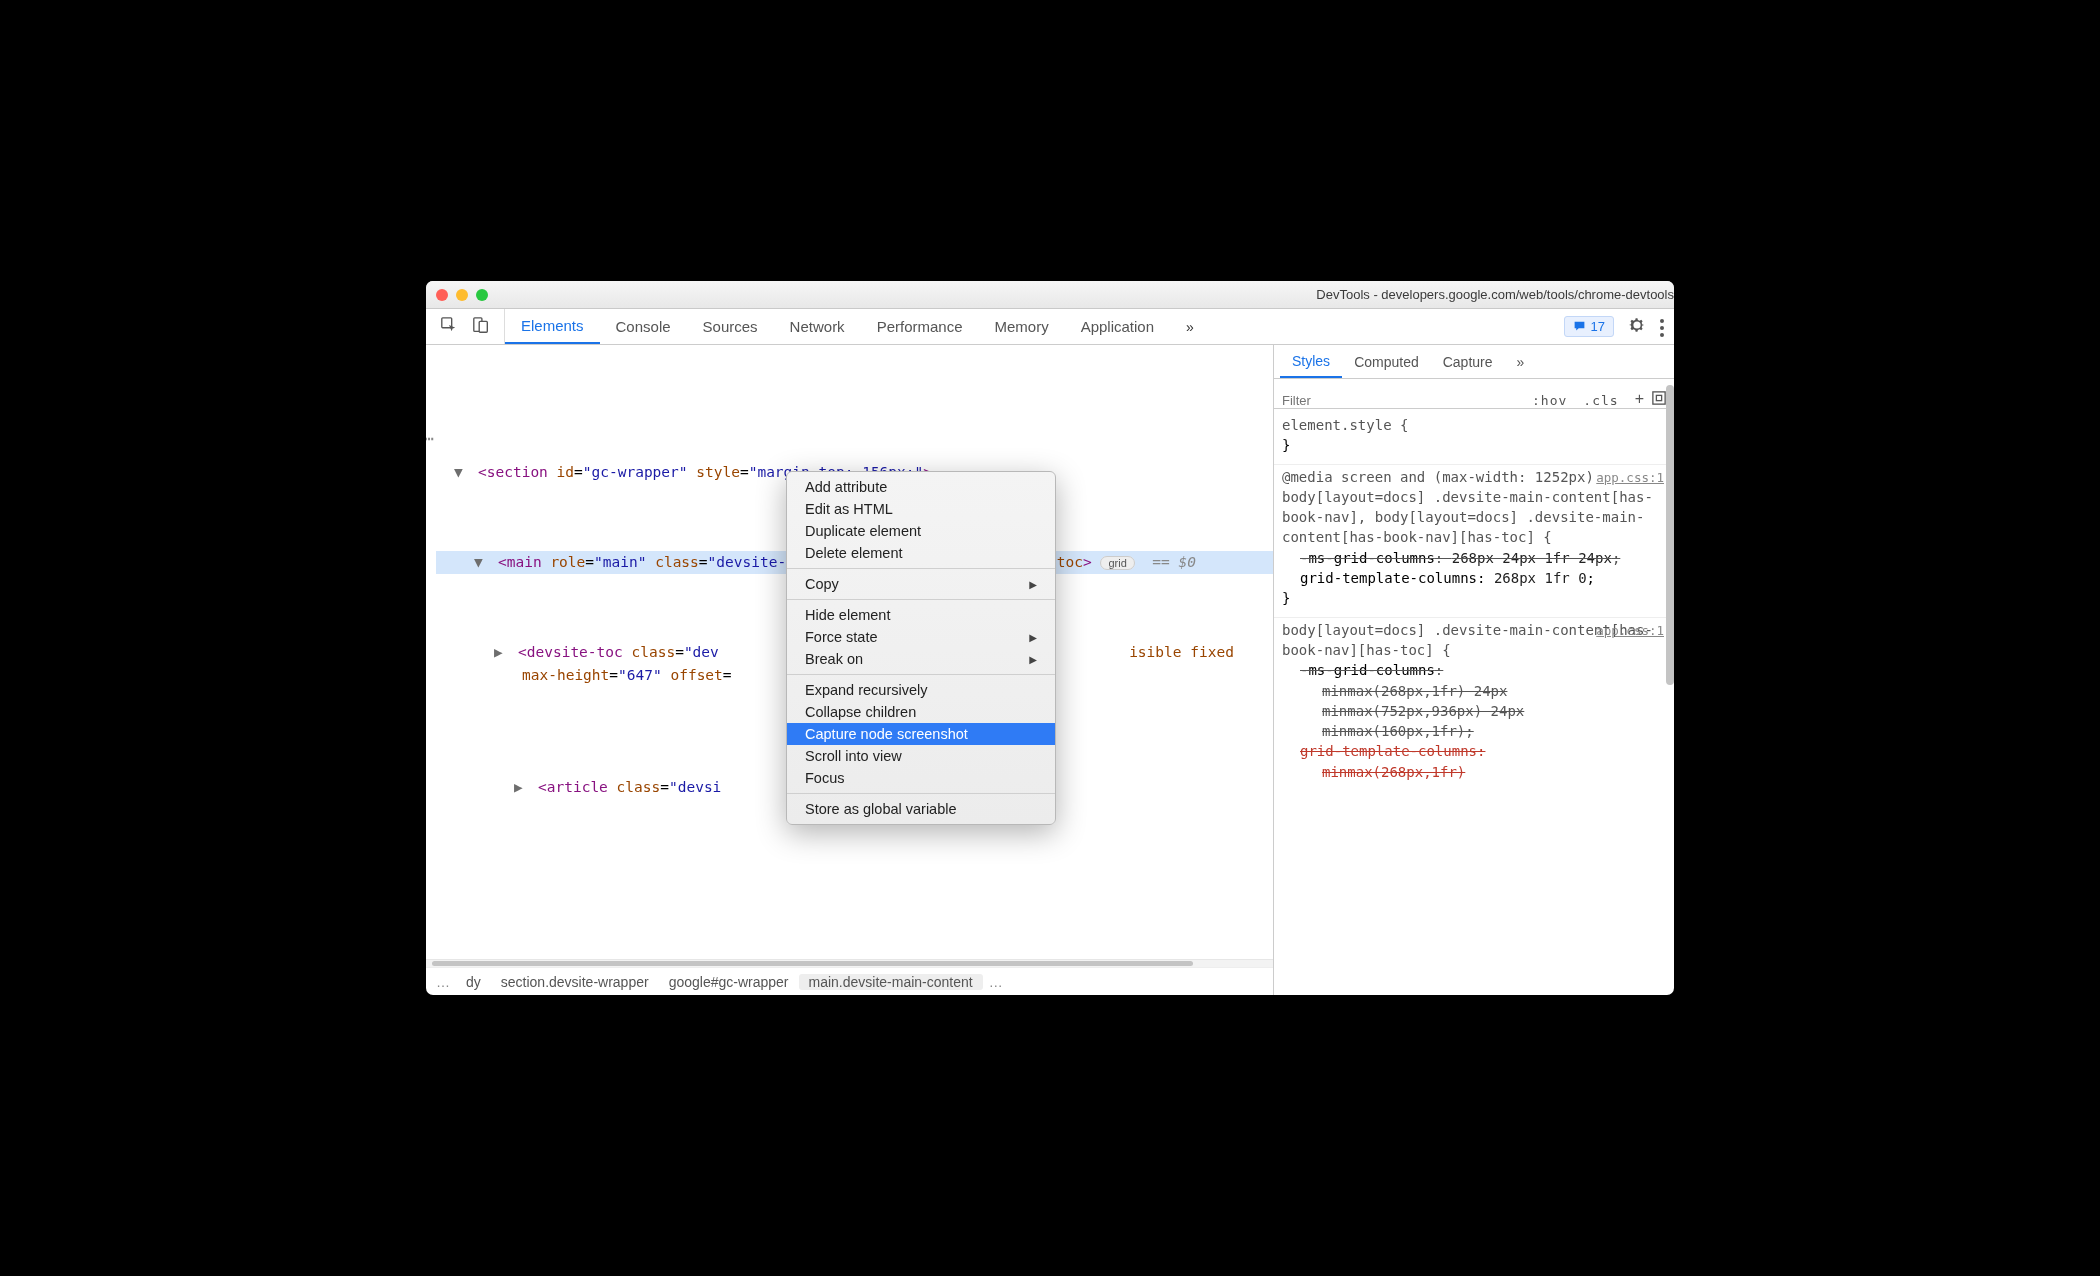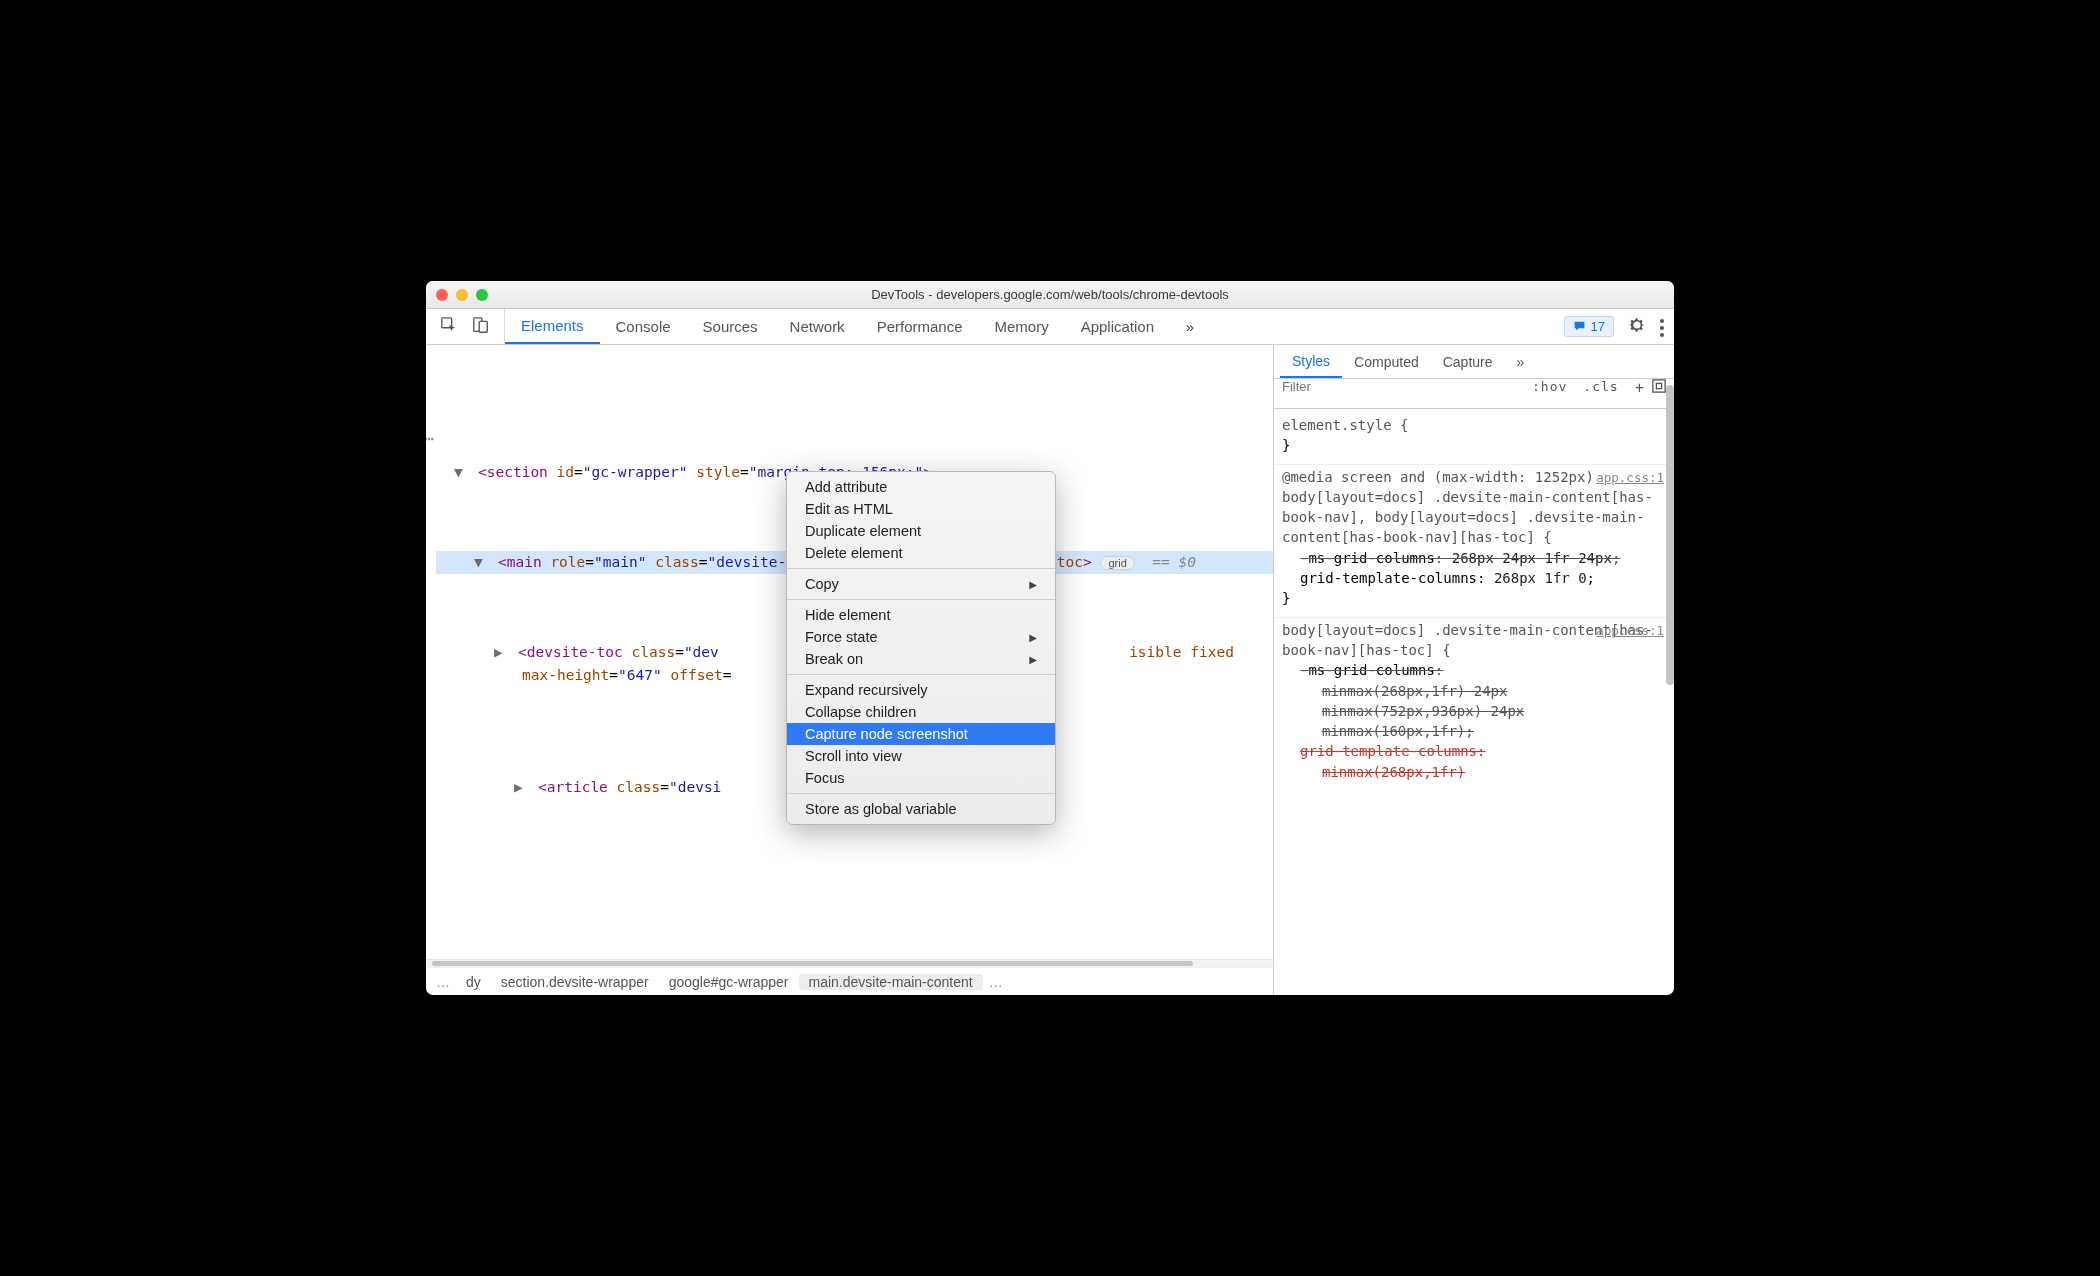--- a/index.html
+++ b/index.html
@@ -32,21 +32,21 @@
     align-items: center;
     padding: 0 10px;
     position: relative;
   }
   .traffic { display:flex; gap:8px; }
   .traffic .dot { width:12px; height:12px; border-radius:50%; }
   .dot.red { background:#ff5f57; }
   .dot.yellow { background:#febc2e; }
   .dot.green { background:#28c840; }
   .titlebar .title {
-    position:absolute; left:0; right:0; text-align:center;
+    position:absolute; left:0; right:0; text-align:right;
     font-size:13px; color:#3a3a3a;
   }
   
   .toolbar {
     height: 36px;
     display:flex;
     align-items:center;
     border-bottom:1px solid #ccc;
     font-size:15px;
     color:#555;
@@ -133,21 +133,21 @@
     flex: 0 0 400px; display:flex; flex-direction:column;
     font-size:14px;
   }
   .styles-tabs {
     display:flex; align-items:center; border-bottom:1px solid #ccc; height:34px;
     padding-left:6px;
   }
   .stab { padding:0 12px; color:#555; height:100%; display:flex; align-items:center;}
   .stab.active { color:#1a73e8; border-bottom:2.5px solid #1a73e8; }
   .styles-filter {
-    display:flex; align-items:flex-start; border-bottom:1px solid #ccc; height:30px;
+    display:flex; align-items:flex-end; border-bottom:1px solid #ccc; height:30px;
     font-size:13px; color:#555;
   }
   .styles-filter input {
     border:none; outline:none; padding:0 8px; flex:1; font-size:13px;
     color:#333; background:transparent; font-family:inherit;
   }
   .styles-filter .mono { font-family: "SF Mono",monospace; padding:0 8px; letter-spacing:1px; }
   .styles-filter .plus { padding:0 8px; font-size:16px; }
   .styles-filter .boxicon svg{ width:14px; height:14px; fill:none; stroke:#555; stroke-width:1.5; margin-right:8px;}
   .styles-body {

